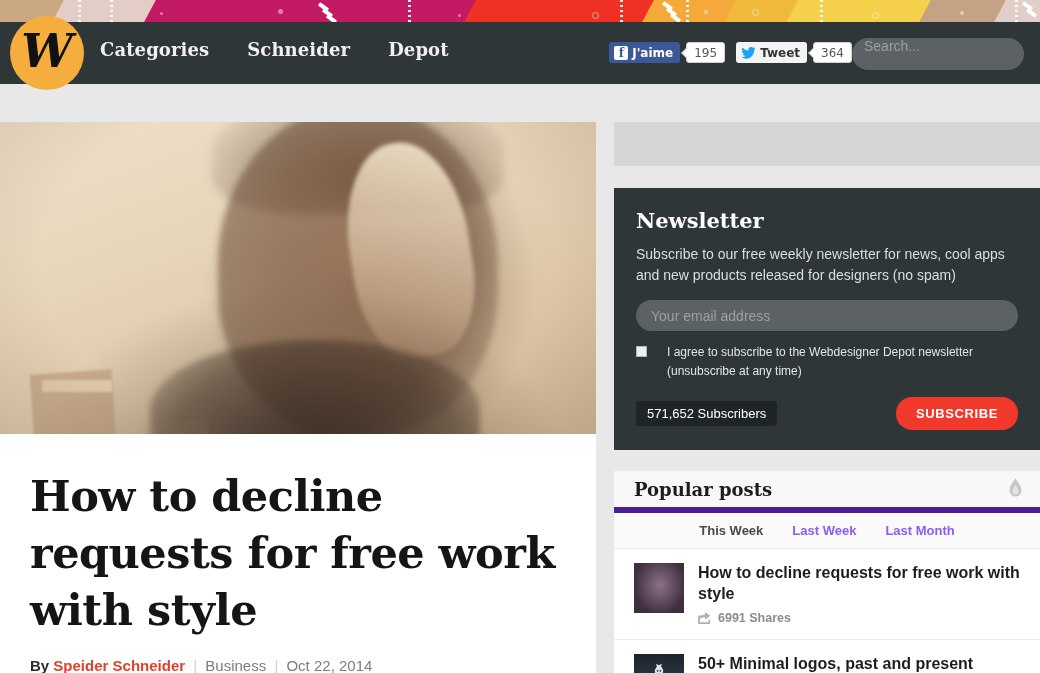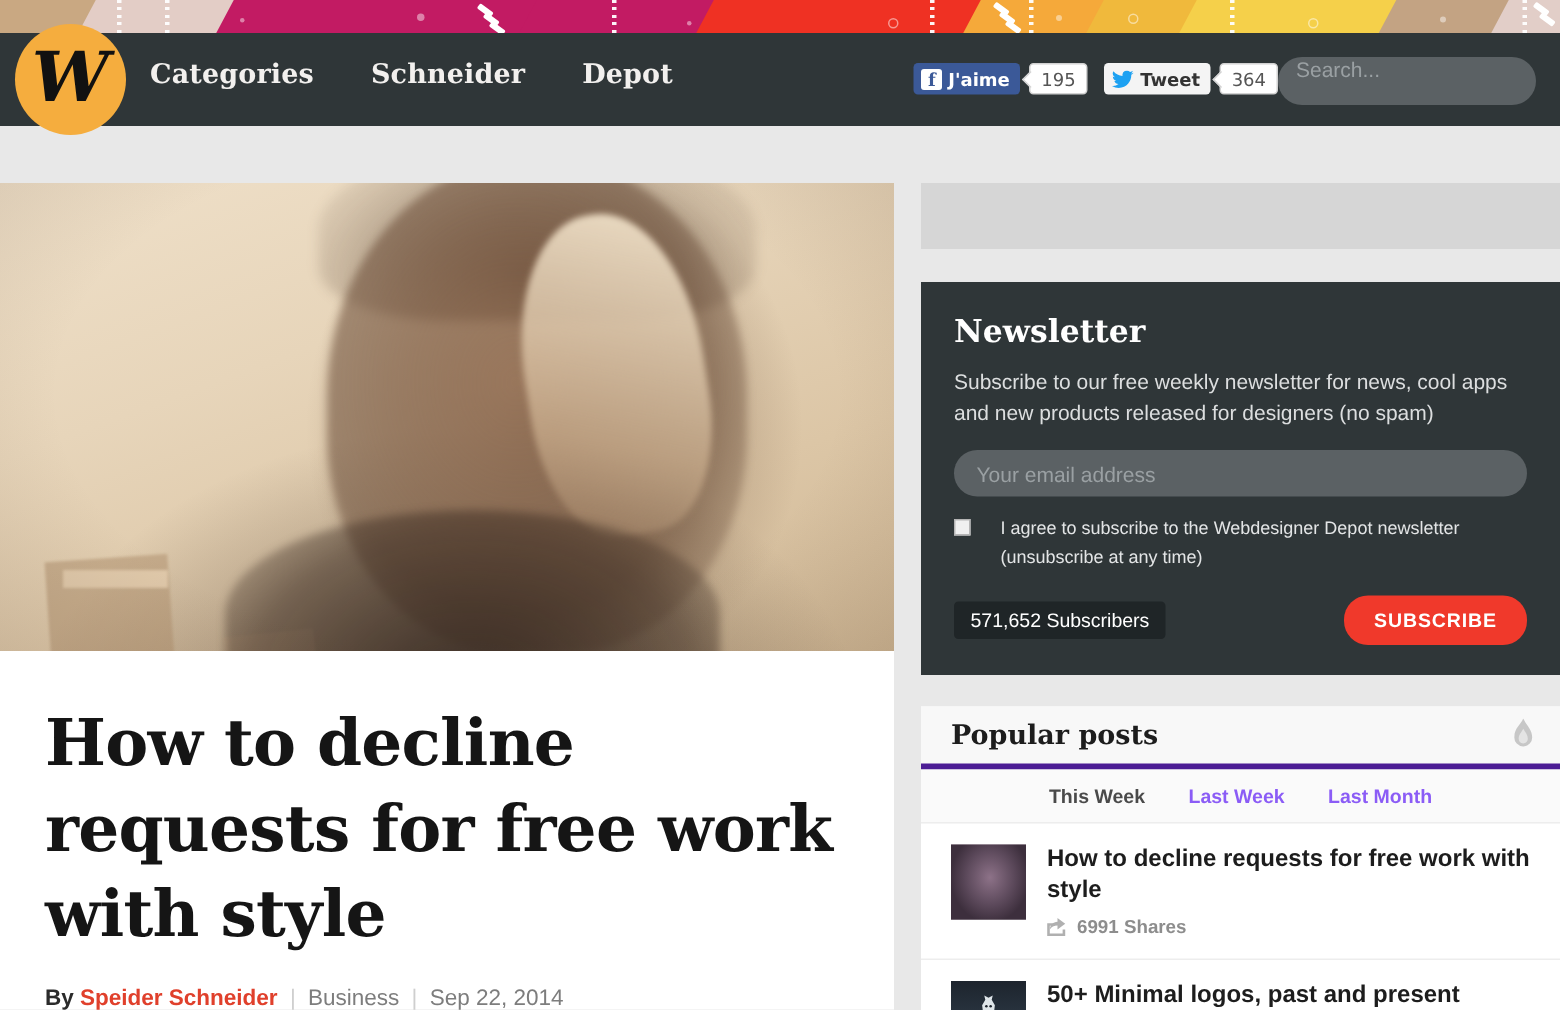--- a/index.html
+++ b/index.html
@@ -98,21 +98,21 @@
   .fbglyph {
     width: 14px; height: 14px; background: #fff; color: #3b5998;
     font-family: "DejaVu Serif", serif; font-weight: bold; font-size: 12px;
     line-height: 14px; text-align: center; border-radius: 2px;
   }
 
   .search {
     position: absolute; right: 16px; top: 16px;
     width: 172px; height: 32px; border-radius: 16px;
     background: #5b6164;
-    display: flex; align-items: flex-end; padding: 16px 12px;
+    display: flex; align-items: flex-start; padding: 0 12px;
     cursor: text;
   }
   .search input {
     flex: 1; background: transparent; border: 0; outline: 0;
     color: #c9cdcf; font-size: 14px;
     font-family: "Liberation Sans", sans-serif;
   }
   .search input::placeholder { color: #9aa0a3; }
 
   
@@ -220,21 +220,21 @@
     background: #f0392b; color: #fff; border: 0; cursor: pointer;
     font-size: 13px; font-weight: bold; letter-spacing: .6px;
     padding: 9px 20px; border-radius: 16px;
     font-family: "Liberation Sans", sans-serif;
   }
 
   .popular { margin-top: 21px; width: 426px; background: #fff; }
   .pop-head {
     height: 42px; display: flex; align-items: center;
     justify-content: space-between; padding: 0 16px 0 20px;
-    border-bottom: 4px solid #4c1d95; background: #f8f8f8;
+    border-bottom: 6px solid #4c1d95; background: #f8f8f8;
   }
   .pop-head h3 {
     font-family: "DejaVu Serif", serif;
     font-size: 18px; font-weight: bold; color: #1d1d1d;
   }
   .flame { width: 17px; height: 22px; }
   .pop-tabs {
     height: 36px; display: flex; align-items: center; justify-content: center;
     gap: 29px; border-bottom: 1px solid #ededed; background: #fafafa;
   }
@@ -367,21 +367,21 @@
   </div>
 
   <div class="article">
     <h1>How to decline requests for free work with style</h1>
     <div class="byline">
       <span class="by">By</span>
       <span class="author">Speider Schneider</span>
       <span class="sep">|</span>
       <span class="cat">Business</span>
       <span class="sep">|</span>
-      <span class="cat">Sep 22, 2014</span>
+      <span class="cat">Oct 22, 2014</span>
     </div>
   </div>
 </div>
 
 <div class="aside">
 
   <div class="adbox"></div>
 
   <div class="news">
     <h3>Newsletter</h3>

